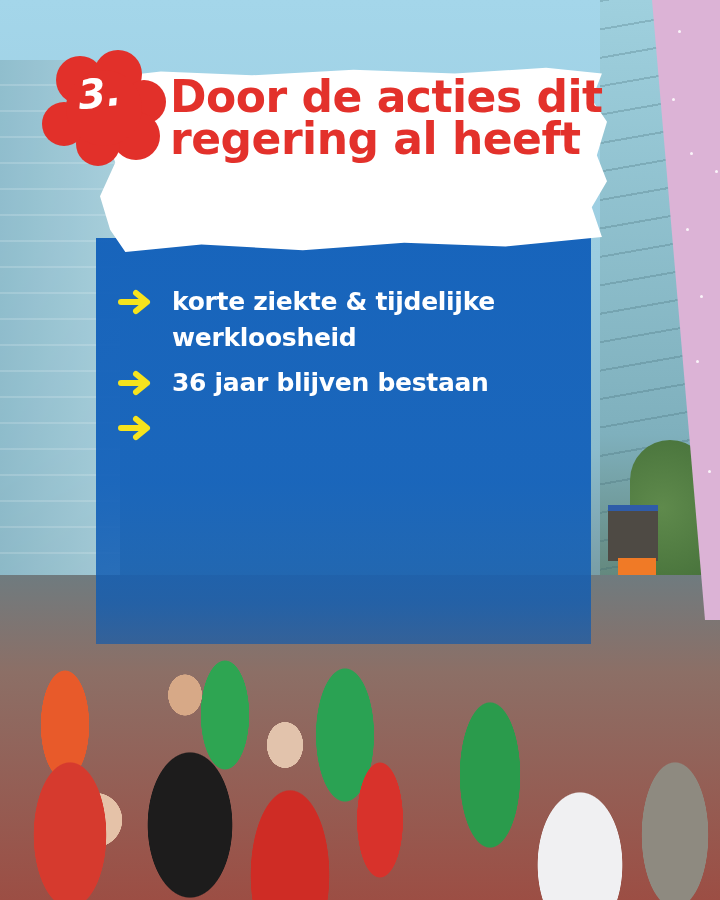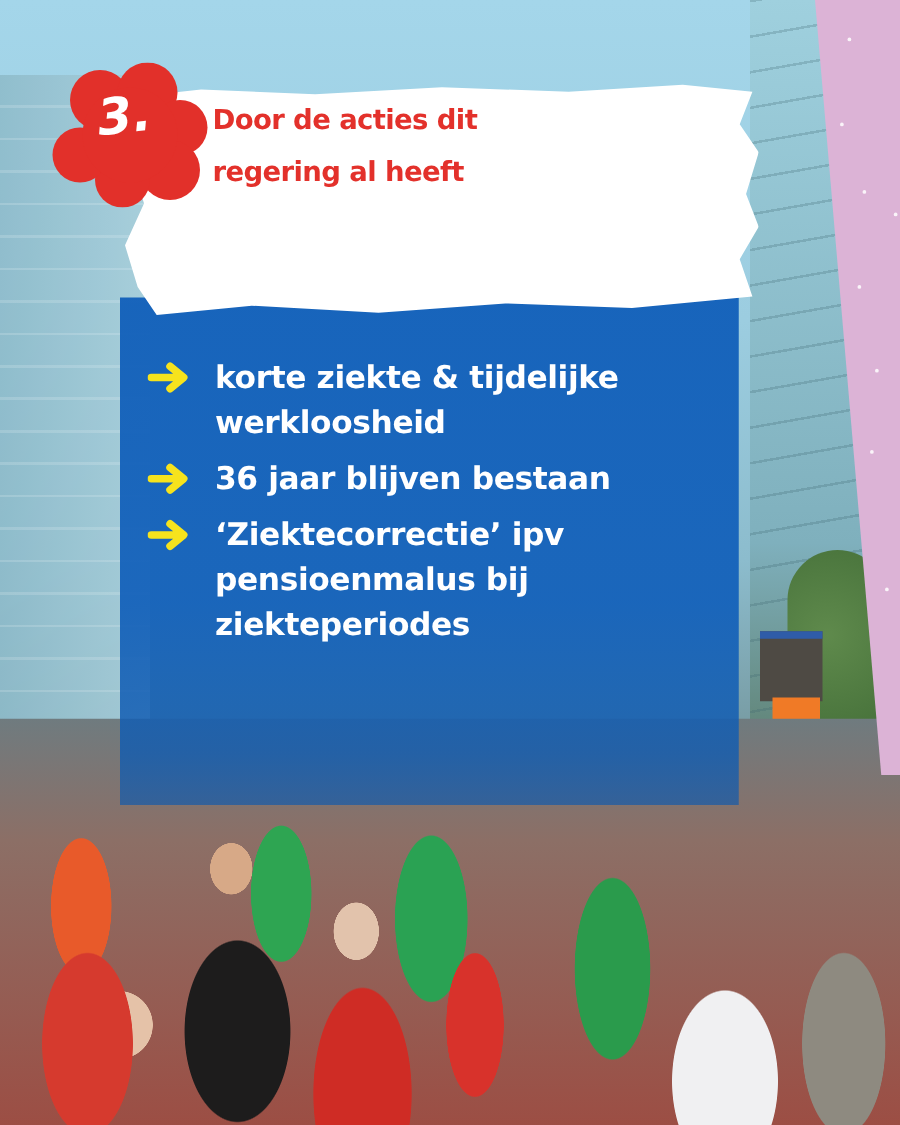--- a/index.html
+++ b/index.html
@@ -38,21 +38,21 @@
       radial-gradient(ellipse 40px 90px at 65px 150px,#e85a2a 60%,transparent 61%),
       radial-gradient(ellipse 40px 90px at 225px 140px,#2ea552 60%,transparent 61%),
       linear-gradient(180deg,#6f7b7f 0%,#8c6f66 30%,#9c4e44 100%);}
   
   .blue-box{position:absolute;left:96px;top:238px;width:495px;height:406px;
     background:linear-gradient(180deg,rgba(18,96,186,.96) 0%,rgba(18,96,186,.93) 60%,rgba(18,92,176,.82) 90%,rgba(20,90,170,.7) 100%);}
   
   .brush{position:absolute;left:100px;top:66px;width:507px;height:186px;background:#fff;
     clip-path:polygon(2% 6%,12% 3%,30% 5%,50% 2%,70% 4%,88% 1%,99% 4%,97% 18%,100% 30%,98% 48%,100% 62%,97% 76%,99% 92%,80% 97%,60% 95%,40% 99%,20% 96%,5% 100%,2% 88%,0% 70%,3% 52%,1% 34%,3% 20%);}
   .headline{position:absolute;left:170px;top:76px;width:430px;margin:0;color:#e3312b;
-    font-family:"DejaVu Sans","Liberation Sans",sans-serif;font-weight:bold;font-size:22px;line-height:42px;letter-spacing:-0.5px;}
+    font-family:"DejaVu Sans","Liberation Sans",sans-serif;font-weight:bold;font-size:44px;line-height:42px;letter-spacing:-0.5px;}
   .headline span{display:block;white-space:nowrap;}
   
   .badge{position:absolute;left:40px;top:50px;width:128px;height:116px;}
   .badge-number{position:absolute;left:78px;top:70px;color:#fff;font-family:"DejaVu Sans","Liberation Sans",sans-serif;
     font-size:40px;font-weight:bold;font-style:italic;transform:rotate(-6deg);}
   
   .bullets{position:absolute;left:118px;top:284px;width:470px;list-style:none;margin:0;padding:0;}
   .bullet{display:flex;align-items:flex-start;margin-bottom:9px;}
   .arrow{flex:0 0 40px;height:36px;display:flex;align-items:center;}
   .bullet-text{color:#fff;font-family:"DejaVu Sans","Liberation Sans",sans-serif;font-weight:bold;font-size:25px;line-height:36px;letter-spacing:-0.3px;margin-left:14px;}
@@ -124,20 +124,15 @@
       <div class="bullet-text">
         <span>36 jaar blijven bestaan</span>
       </div>
     </li>
     <li class="bullet">
       <span class="arrow">
         <svg width="38" height="26" viewBox="0 0 38 26">
             <path d="M3 13 H26 M18 4 L29 13 L18 22" stroke="#f6e31d" stroke-width="6" stroke-linecap="round" stroke-linejoin="round" fill="none"></path>
           </svg>
       </span>
-      <div class="bullet-text">
-        <span>‘Ziektecorrectie’ ipv</span>
-        <span>pensioenmalus bij</span>
-        <span>ziekteperiodes</span>
-      </div>
     </li>
   </ul>
 </div>
 
 </body></html>

